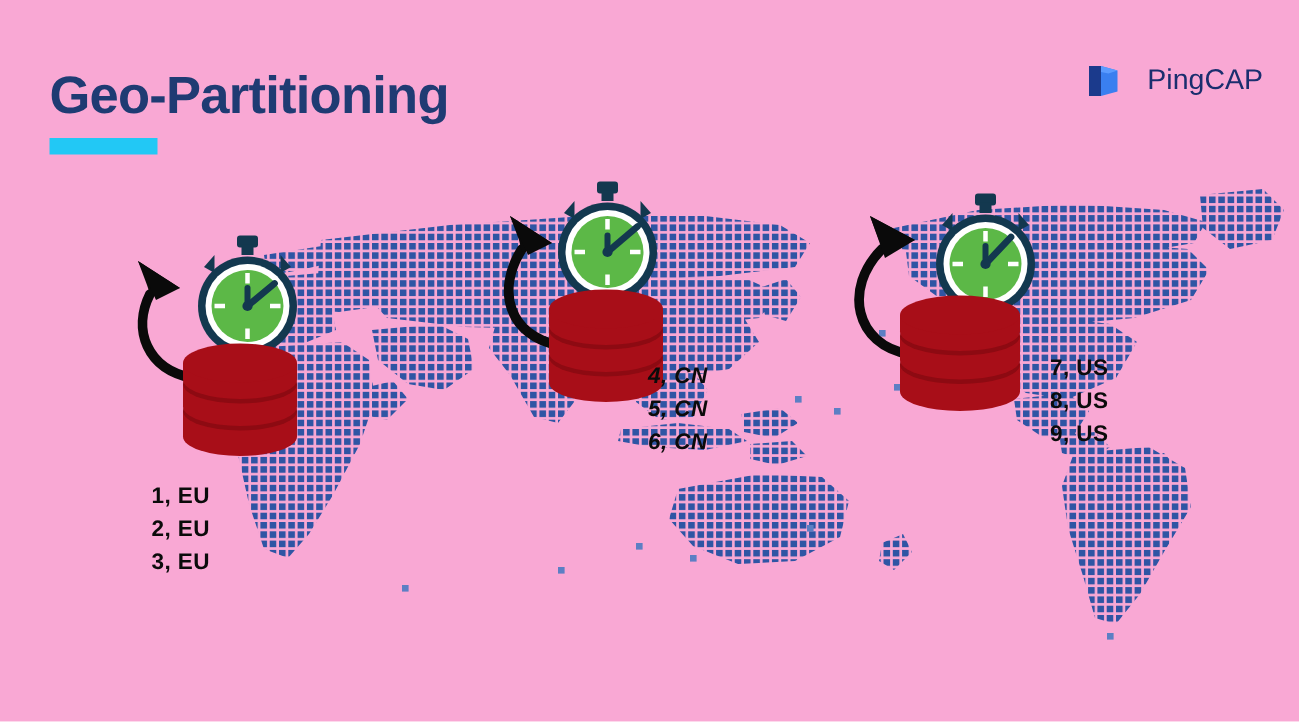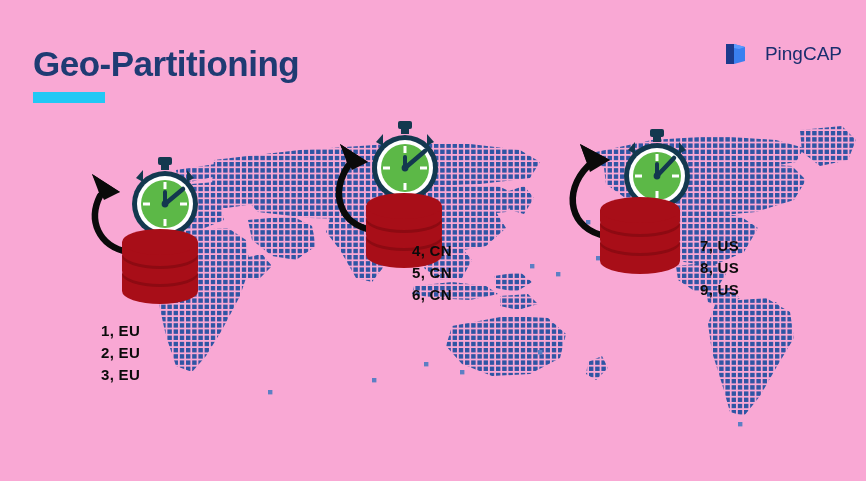--- a/index.html
+++ b/index.html
@@ -226,21 +226,21 @@
       <rect x="4" y="46" width="76" height="17" fill="#a80e18"></rect>
       <ellipse cx="42" cy="46" rx="38" ry="13" fill="#8d0a12"></ellipse>
       <ellipse cx="42" cy="43" rx="38" ry="13" fill="#a80e18"></ellipse>
       <rect x="4" y="28" width="76" height="15" fill="#a80e18"></rect>
       <ellipse cx="42" cy="28" rx="38" ry="13" fill="#8d0a12"></ellipse>
       <ellipse cx="42" cy="25" rx="38" ry="13" fill="#a80e18"></ellipse>
       <rect x="4" y="14" width="76" height="11" fill="#a80e18"></rect>
       <ellipse cx="42" cy="14" rx="38" ry="13" fill="#a80e18"></ellipse>
     </svg>
 
-    <div class="labels" style="left:412px;top:240px;">
+    <div class="labels" style="left:432px;top:240px;font-style:italic;">
       <div>4, CN</div>
       <div>5, CN</div>
       <div>6, CN</div>
     </div>
   </div>
 
   <div class="node">
 
     <svg class="arrow" style="left:558px;top:142px;" width="82" height="100">
       <path d="M48,94 C12,88 4,50 30,24" stroke="#0a0a0a" stroke-width="6.5" fill="none" stroke-linecap="round"></path>

